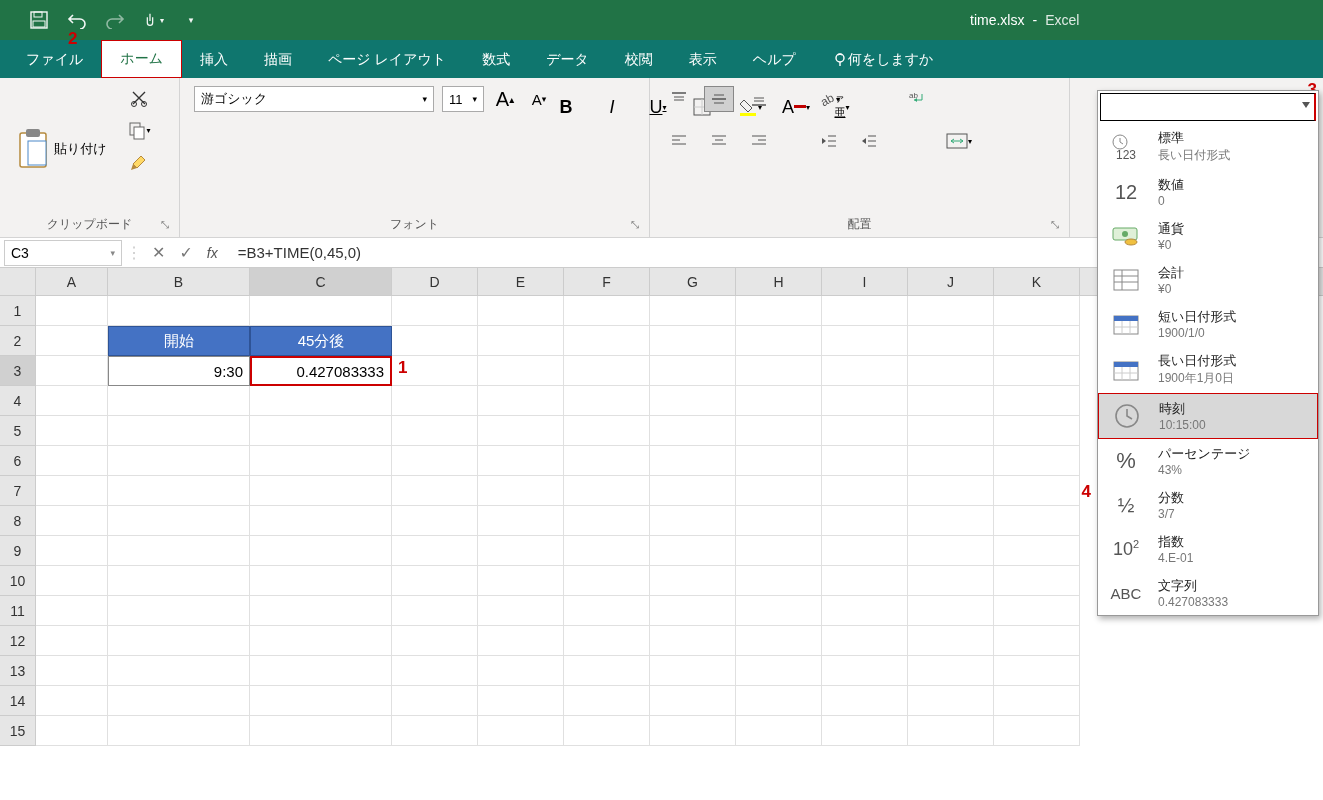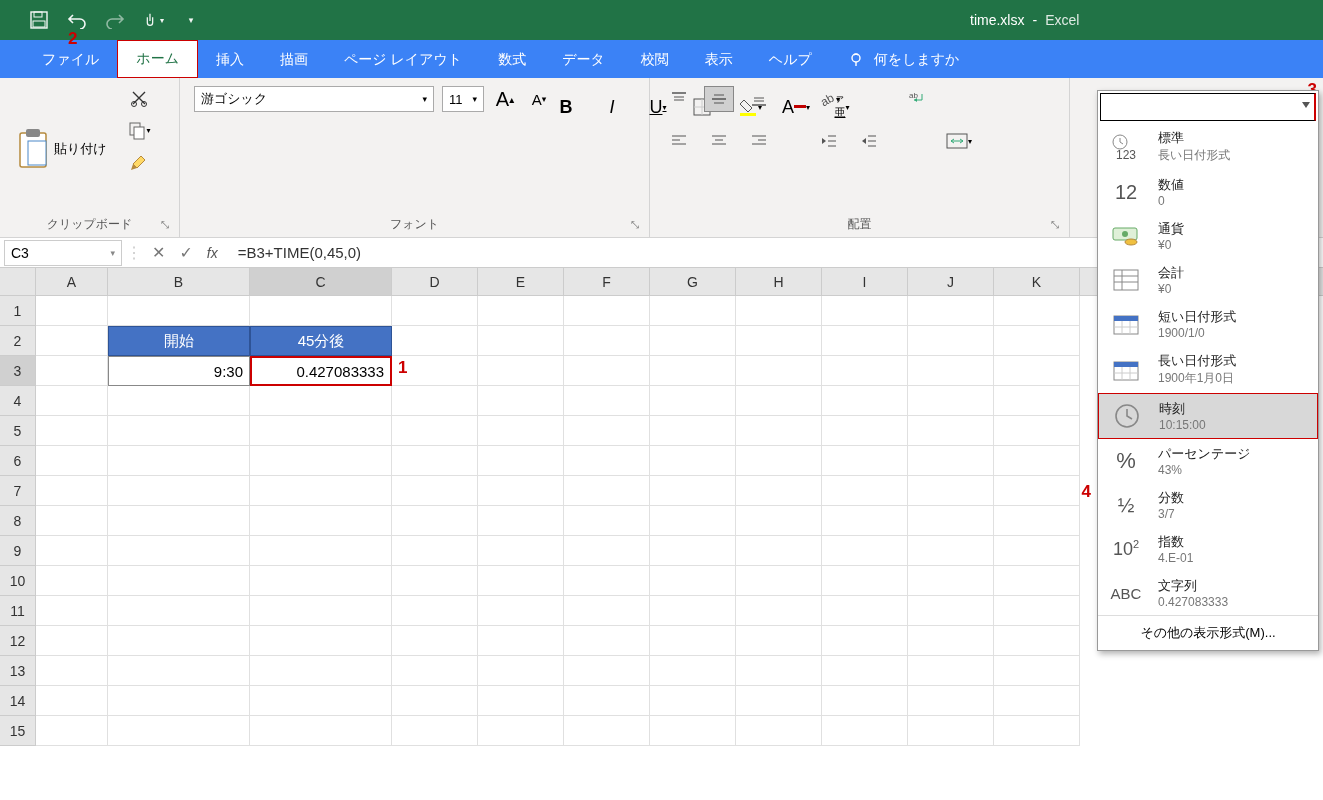--- a/index.html
+++ b/index.html
@@ -4,24 +4,24 @@
 <style>
 * { margin: 0; padding: 0; box-sizing: border-box; font-family: "Yu Gothic UI", "Meiryo", sans-serif; }
 body { background: #fff; overflow: hidden; width: 1323px; height: 800px; position: relative; }
 
 .titlebar { background: #217346; height: 40px; display: flex; align-items: center; color: #fff; padding: 0 8px; position: relative; }
 .qat { display: flex; gap: 16px; align-items: center; padding-left: 20px; }
 .qat-btn { width: 22px; height: 22px; display: flex; align-items: center; justify-content: center; cursor: pointer; opacity: 0.95; }
 .title-center { position: absolute; left: 50%; transform: translateX(-50%); font-size: 14px; display: flex; gap: 8px; left: 970px; transform: none;}
 .title-center .app { opacity: 0.85; }
 
-.tabs { background: #3b82f6; height: 38px; display: flex; align-items: flex-end; padding-left: 24px; gap: 0; }
+.tabs { background: #0f766e; height: 38px; display: flex; align-items: flex-end; padding-left: 8px; gap: 0; }
 .tab { color: #fff; padding: 9px 18px; font-size: 14px; cursor: pointer; }
 .tab.active { background: #fff; color: #217346; border: 1px solid #c00; position: relative;}
-.tell-me { display: flex; align-items: center; gap: 10px; color: #fff; padding: 9px 18px; font-size: 14px; cursor: pointer;}
+.tell-me { display: flex; align-items: center; gap: 0; color: #fff; padding: 9px 18px; font-size: 14px; cursor: pointer;}
 
 .ribbon { background: #f3f2f1; border-bottom: 1px solid #d4d4d4; height: 160px; display: flex; position: relative; }
 .ribbon-group { border-right: 1px solid #d4d4d4; padding: 8px 14px 4px; display: flex; flex-direction: column; justify-content: space-between; position: relative;}
 .group-label { text-align: center; font-size: 12px; color: #555; padding-top: 4px;}
 .group-launcher { position: absolute; bottom: 6px; right: 6px; width: 12px; height: 12px; font-size: 10px; color: #666;}
 .group-body { display: flex; gap: 10px; flex: 1;}
 
 .paste-big { display: flex; flex-direction: row; align-items: center; gap: 2px; cursor: pointer;}
 .clipboard-col { display:flex; flex-direction:column; gap:8px; padding-left: 8px;}
 .mini-btn { width: 28px; height: 24px; display:flex; align-items:center; justify-content:center; cursor:pointer;}
@@ -694,14 +694,13 @@
       <div class="fmt-item">
         <div class="fmt-icon">
           <span style="font-size:15px;color:#555;">ABC</span>
         </div>
         <div class="fmt-text">
           <div class="fmt-title">文字列</div>
           <div class="fmt-sample">0.427083333</div>
         </div>
       </div>
     </div>
-  <div class="fmt-footer">その他の表示形式(M)...</div>
 </div>
 
 </body></html>

